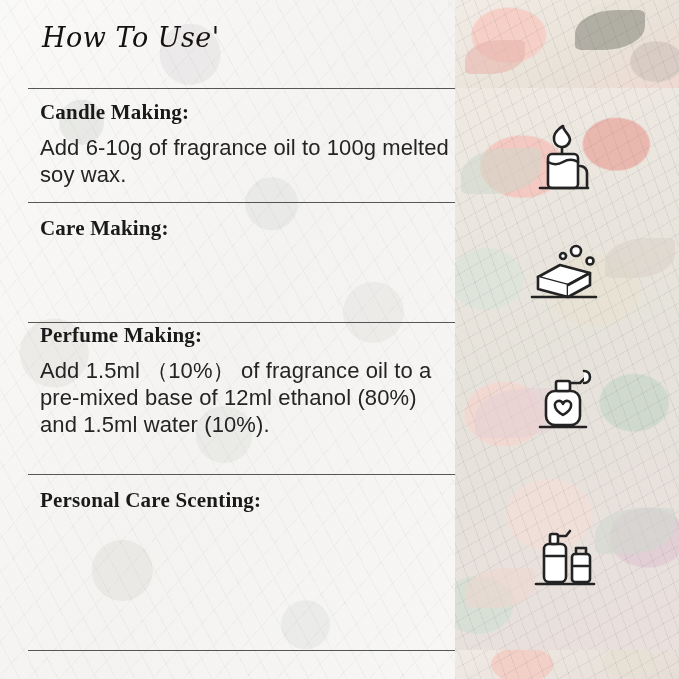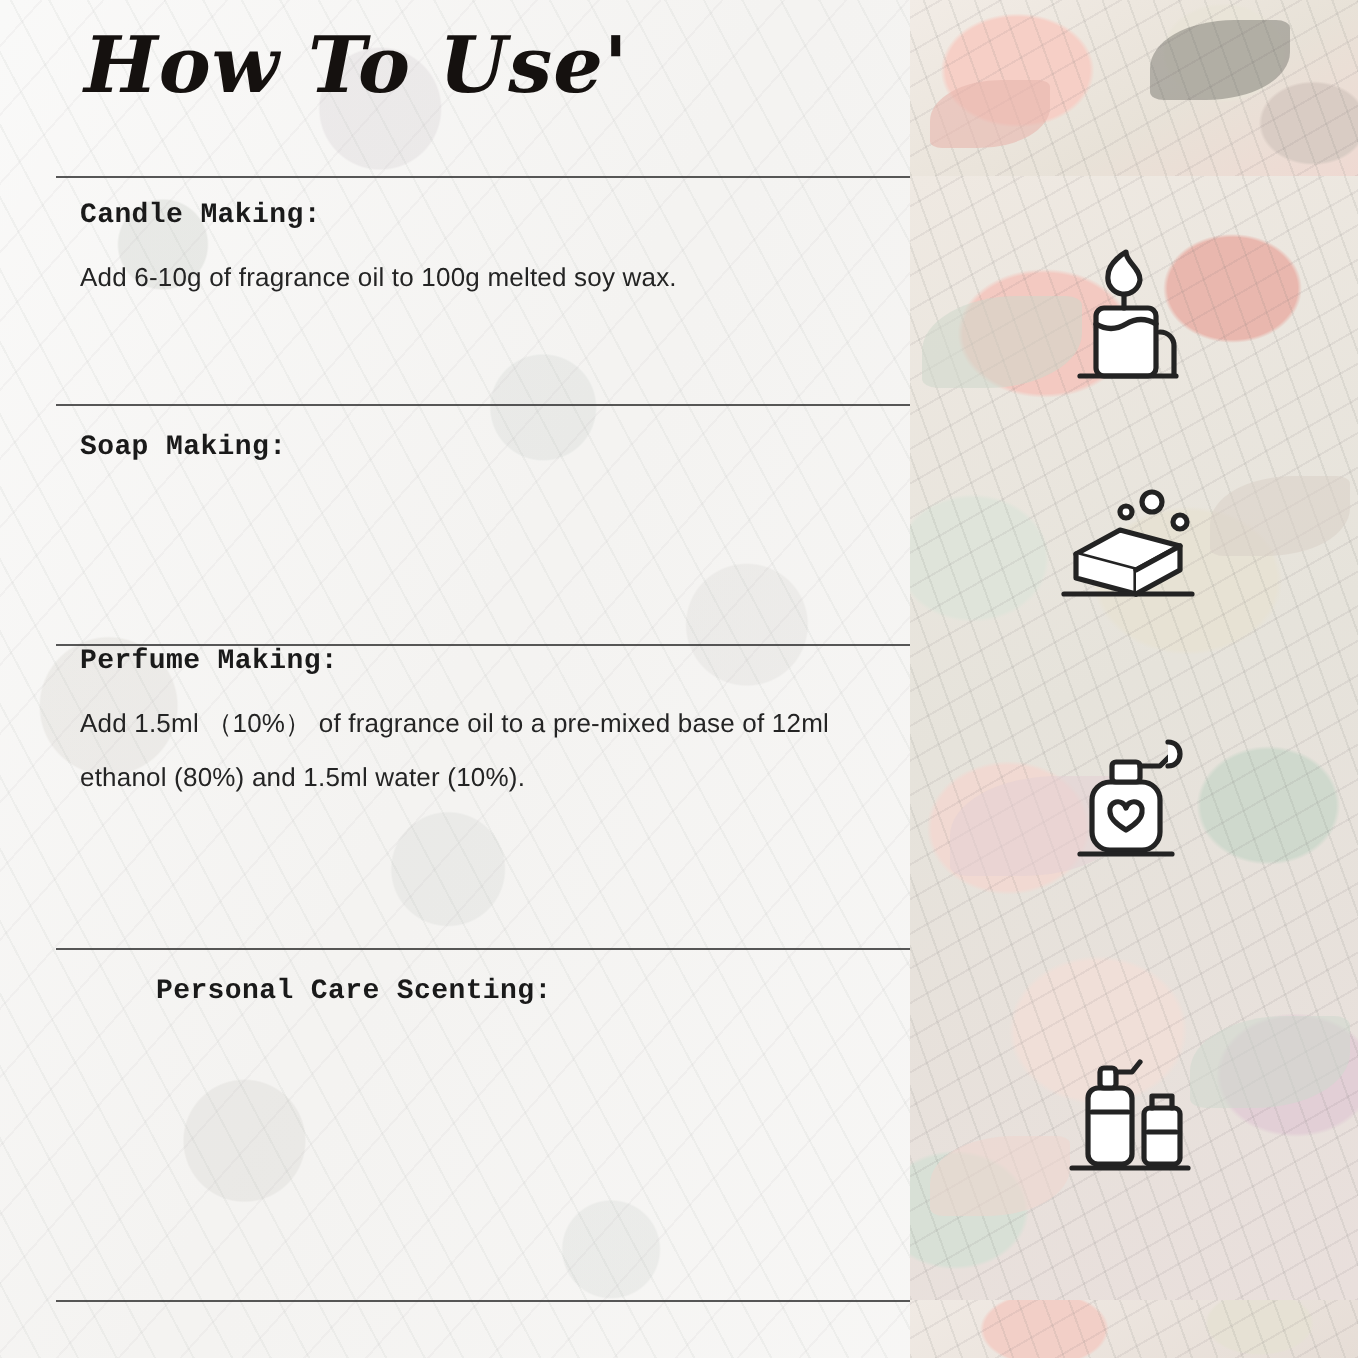--- a/index.html
+++ b/index.html
@@ -132,46 +132,46 @@
   }
 
   .content {
     position: absolute;
     inset: 0;
   }
 
   .title {
     position: absolute;
     left: 42px;
-    top: 10px;
+    top: 22px;
     font-family: "DejaVu Serif", "Liberation Serif", serif;
     font-style: italic;
-    font-weight: 700;
-    font-size: 39px;
+    font-weight: 400;
+    font-size: 27px;
     letter-spacing: 0.5px;
     color: #15110f;
     white-space: nowrap;
   }
 
   .section {
     position: absolute;
     left: 40px;
     width: 410px;
   }
   .sec-title {
-    font-family: Liberation Mono, monospace;
-    font-size: 14px;
+    font-family: Liberation Serif, serif;
+    font-size: 21px;
     font-weight: 700;
     color: #1a1a1a;
     letter-spacing: 0.2px;
     margin: 0 0 9px 0;
   }
   .sec-body {
     font-family: "Liberation Sans", sans-serif;
-    font-size: 13px;
+    font-size: 22px;
     line-height: 27px;
     color: #242424;
     margin: 0;
     letter-spacing: 0.1px;
   }
 </style>
 </head>
 <body>
 
 <div id="page">
@@ -256,26 +256,26 @@
 
   <div class="content">
     <div class="title">How To Use'</div>
 
     <div class="section" style="top:100px;">
       <p class="sec-title">Candle Making:</p>
       <p class="sec-body">Add 6-10g of fragrance oil to 100g melted soy wax.</p>
     </div>
 
     <div class="section" style="top:216px;">
-      <p class="sec-title">Soap Making:</p>
+      <p class="sec-title">Care Making:</p>
     </div>
 
     <div class="section" style="top:323px;">
       <p class="sec-title">Perfume Making:</p>
       <p class="sec-body">Add 1.5ml （10%） of fragrance oil to a pre-mixed base of 12ml ethanol (80%) and 1.5ml water (10%).</p>
     </div>
 
-    <div class="section" style="top:488px;margin-left:38px;">
+    <div class="section" style="top:488px;">
       <p class="sec-title">Personal Care Scenting:</p>
     </div>
   </div>
 
 </div>
 
 </body></html>

